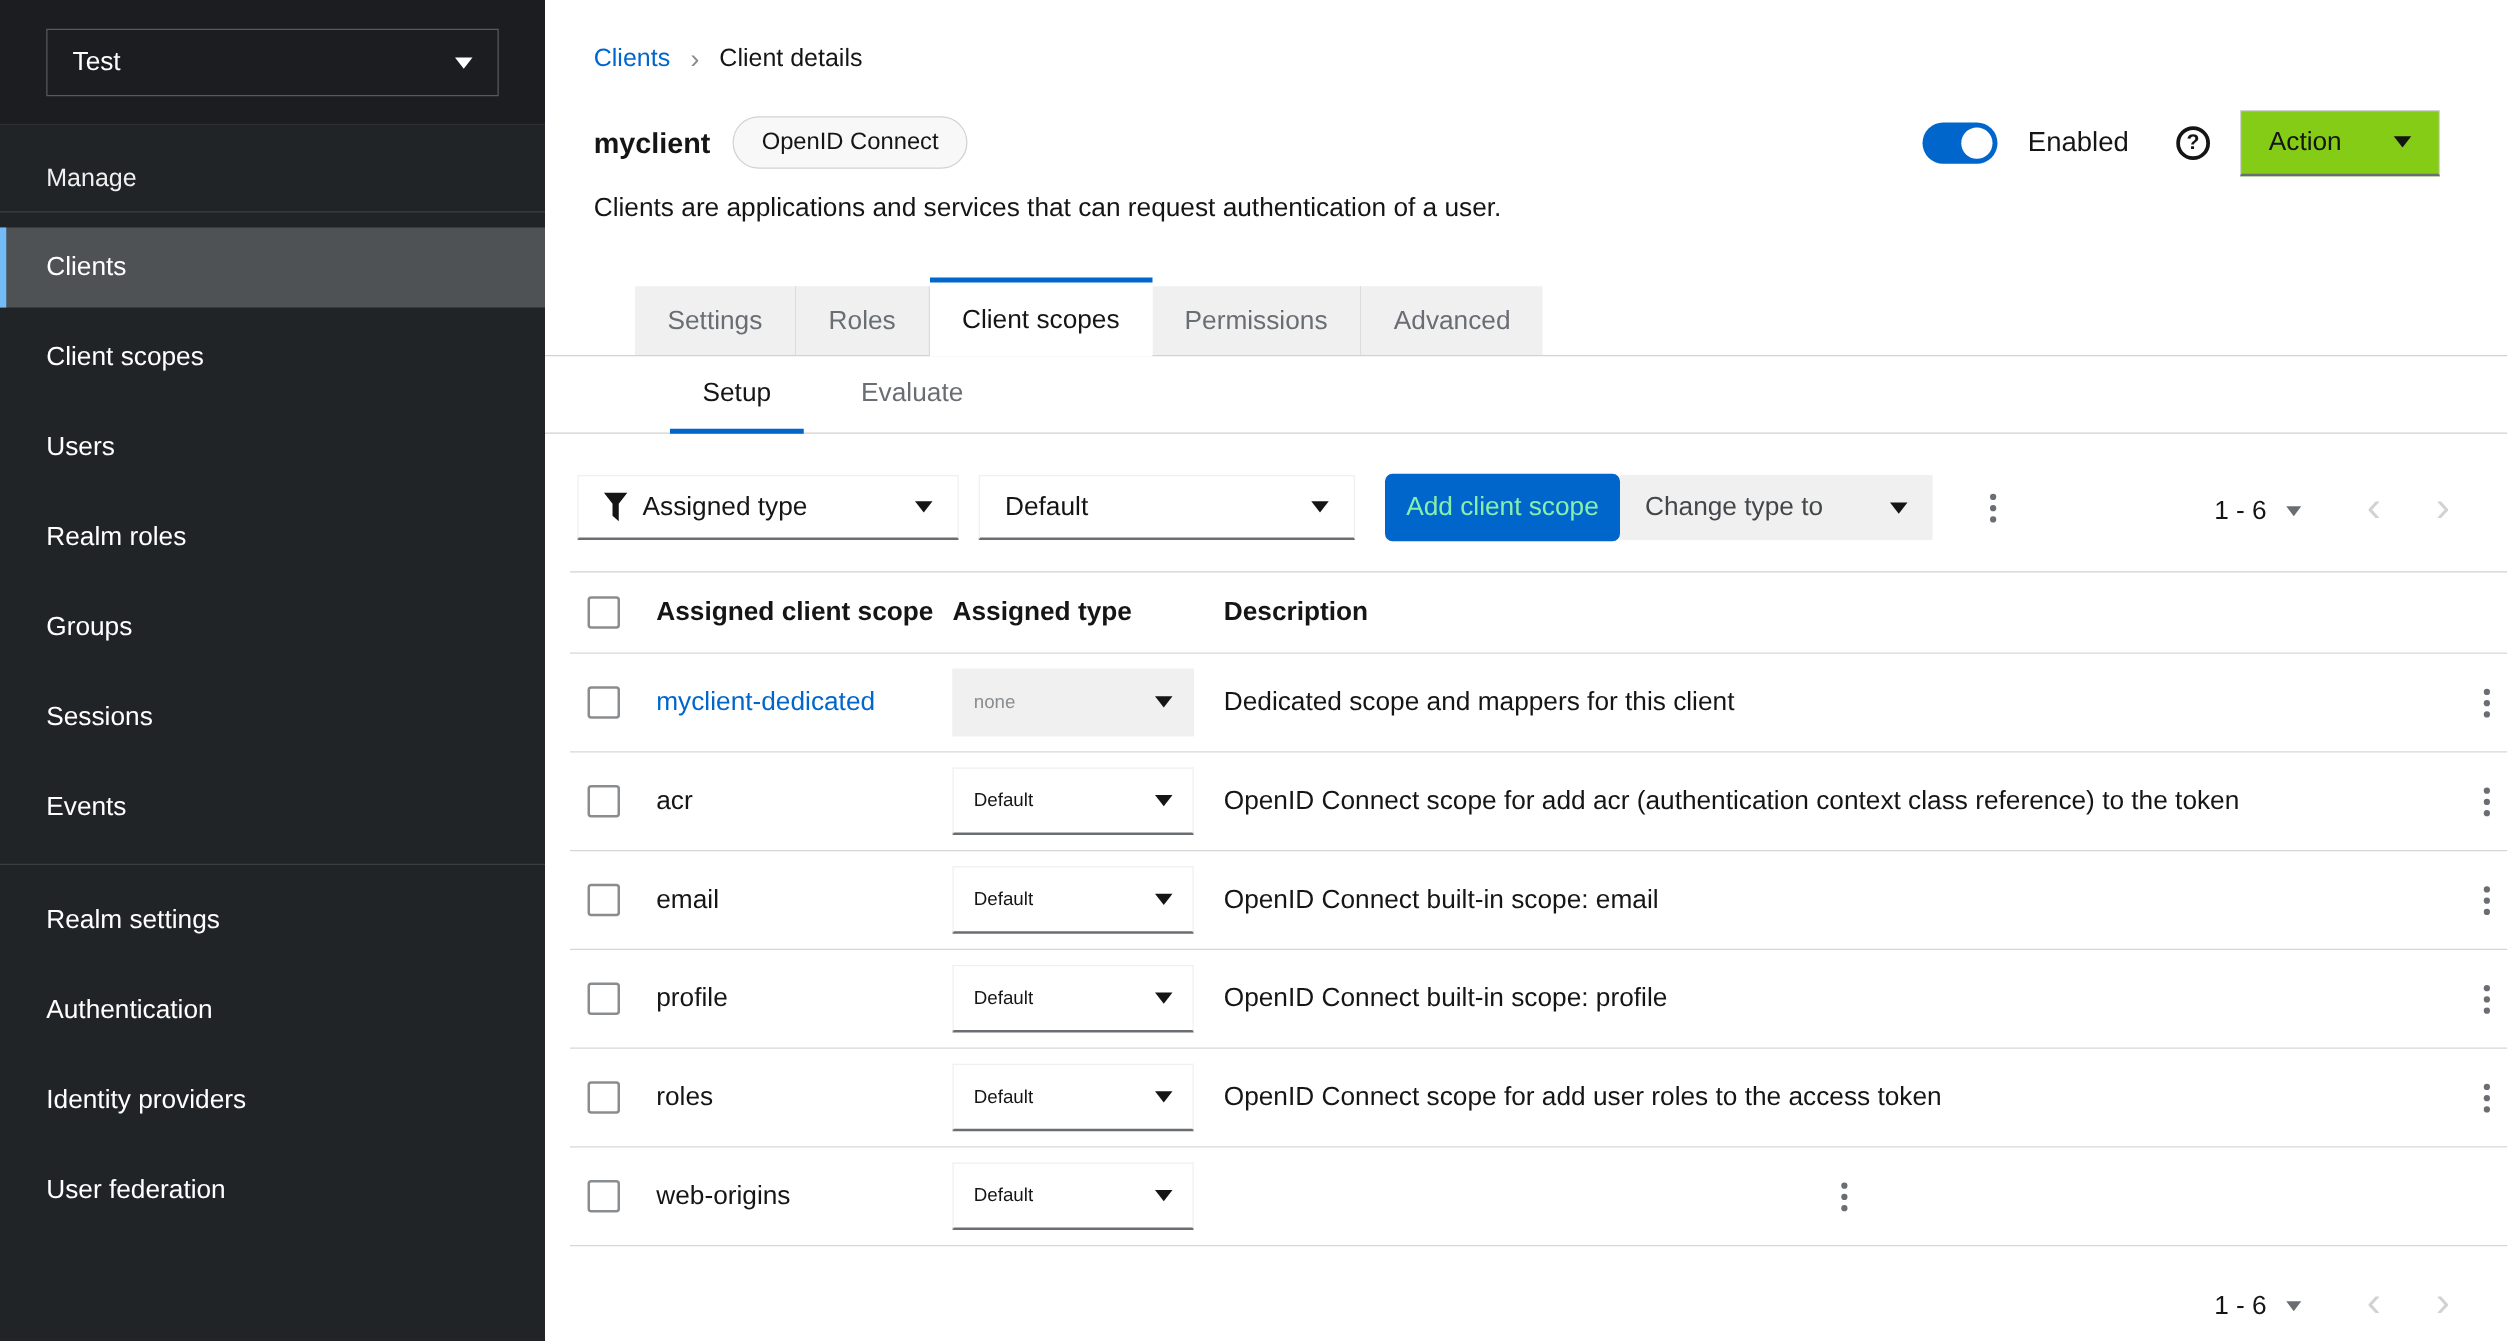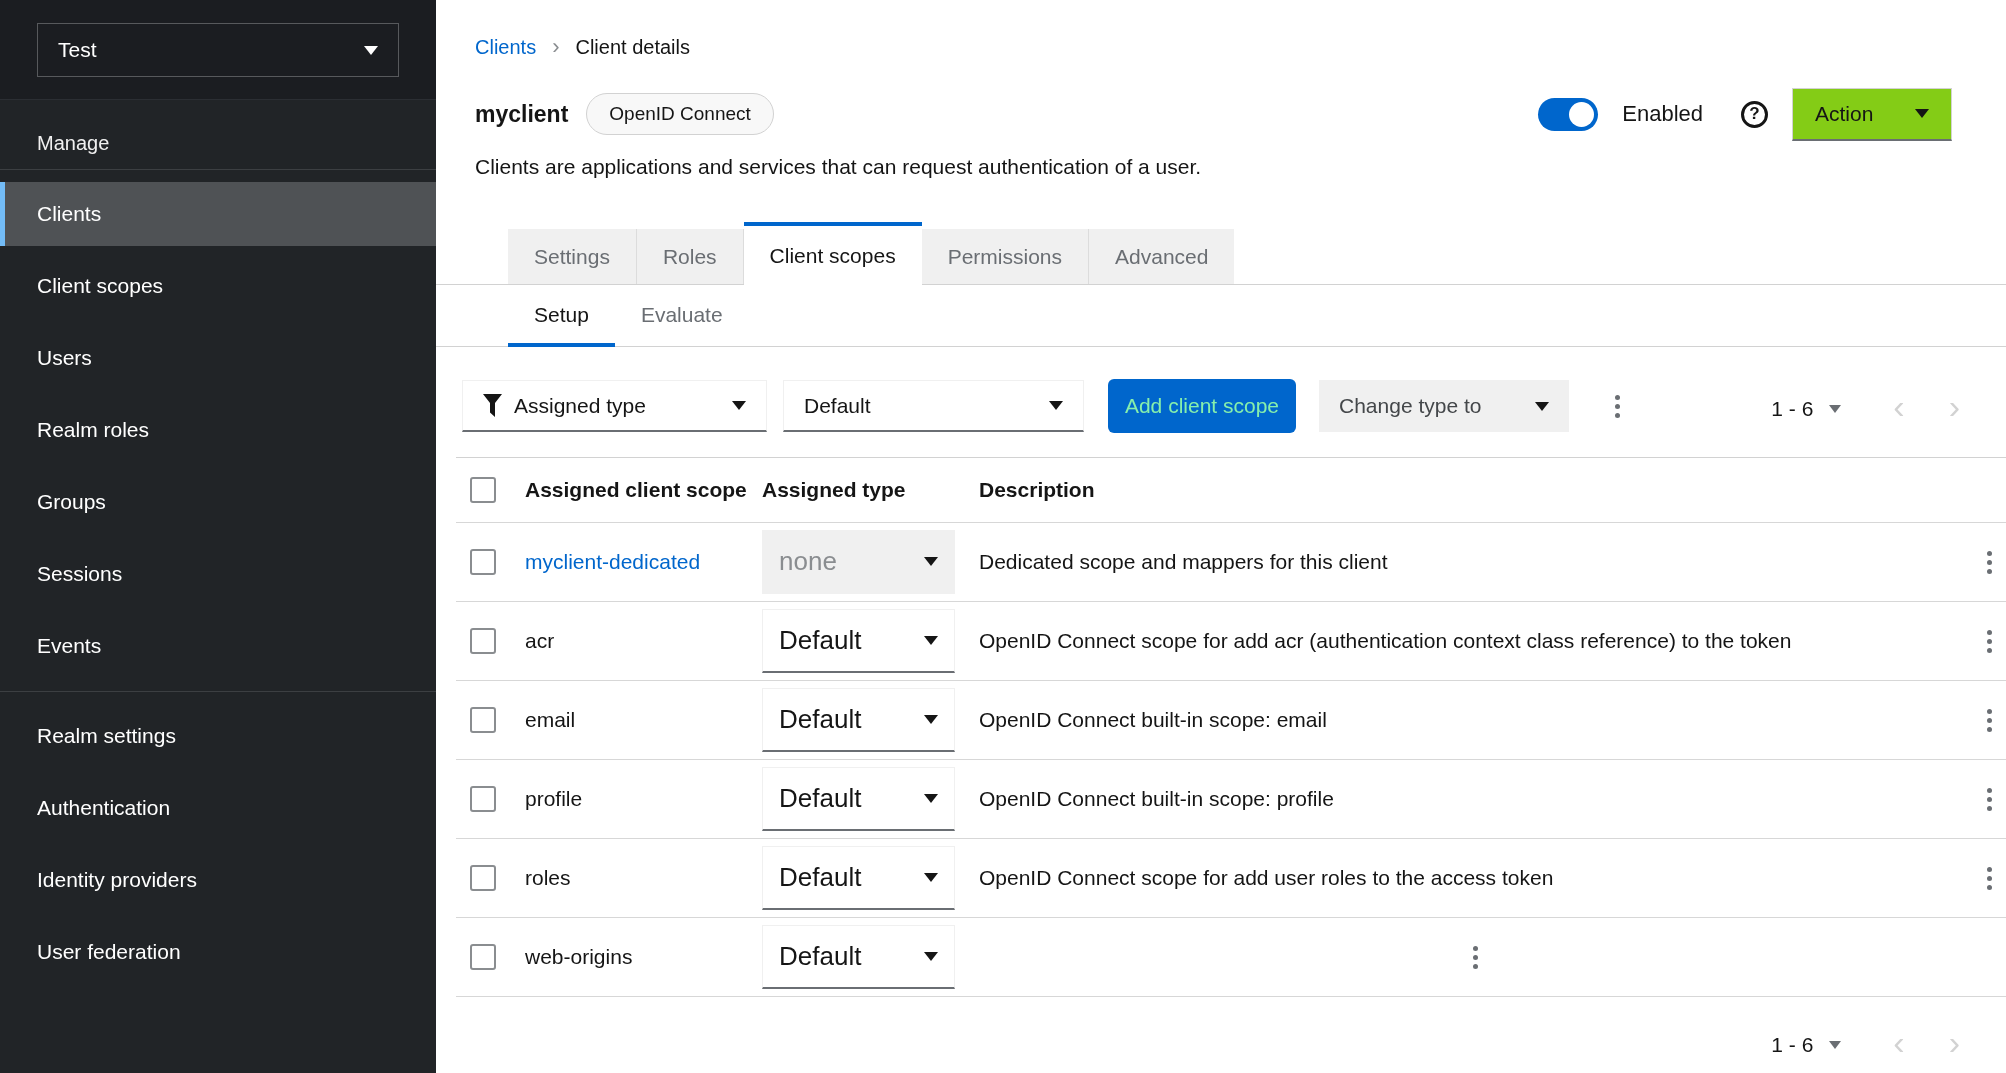--- a/index.html
+++ b/index.html
@@ -64,40 +64,40 @@
   .tab {
     height:55px; background:#f0f0f0; color:#6a6e73; font-size:21px;
     display:flex; align-items:center; padding:0 26px; cursor:pointer;
     border-right:1px solid #dcdcdc;
   }
   .tab:last-of-type { border-right:none; }
   .tab.active {
     height:63px; background:#fff; color:#151515; border-top:4px solid #0066cc;
     border-right:none; margin-bottom:-1px; z-index:1;
   }
-  .subtabs { display:flex; border-bottom:1px solid #d2d2d2; padding-left:72px; }
+  .subtabs { display:flex; border-bottom:1px solid #d2d2d2; padding-left:100px;gap:20px; }
   .subtab { padding:18px 26px 16px; font-size:21px; color:#6a6e73; cursor:pointer; }
   .subtab.active { color:#151515; border-bottom:4px solid #0066cc; margin-bottom:-1px; }
 
   
   .toolbar { margin:32px 46px 0 26px; display:flex; align-items:center; }
   .select {
     height:52px; background:#fff; border:1px solid #f0f0f0; border-bottom:2px solid #6a6e73;
     display:flex; align-items:center; padding:0 20px; font-size:21px; cursor:pointer;
   }
   .select .caret { margin-left:auto; color:#151515; }
   .select.filter { width:305px; }
   .select.filter .funnel { margin-right:12px; display:flex; }
   .select.value { width:301px; margin-left:16px; }
   .primary-btn {
     margin-left:24px; width:188px; height:54px; background:#0066cc; color:#86efac;
     border:none; border-radius:6px; font-size:21px; font-family:inherit; cursor:pointer;
   }
   .select.muted {
-    width:250px; margin-left:23px; background:#f0f0f0; border:none; color:#44474a;
+    width:250px; background:#f0f0f0; border:none; color:#44474a;
   }
   .kebab { margin-left:36px; padding:8px 10px; display:flex; flex-direction:column; gap:4px; cursor:pointer; background:none; border:none; }
   .kebab i { width:5px; height:5px; border-radius:50%; background:#6a6e73; }
   .pagination { margin-left:auto; display:flex; align-items:flex-end; }
   .pag-toggle { display:flex; align-items:center; font-size:21px; color:#151515; cursor:pointer; }
   .pag-toggle .caret { margin-left:16px; color:#6a6e73; border-left-width:6px; border-right-width:6px; border-top-width:8px; }
   .chevron { color:#d2d2d2; font-size:34px; line-height:30px; background:none; border:none; cursor:pointer; font-family:inherit; }
   .chevron.prev { margin-left:52px; }
   .chevron.next { margin-left:44px; }
 
@@ -106,23 +106,23 @@
   .trow { display:grid; grid-template-columns:54px 252px 217px 1fr 70px; align-items:center; border-bottom:1px solid #d7d7d7; }
   .trow.head { height:65px; font-weight:700; }
   .trow.body { height:79px; }
   .cell-check { padding-left:14px; }
   .checkbox { width:26px; height:26px; border:2px solid #8a8d90; border-radius:3px; background:#fff; display:block; cursor:pointer; }
   .cell-name { padding-left:15px; font-size:21px; }
   .cell-name .scope-link { color:#0066cc; cursor:pointer; }
   .cell-type { font-size:21px; }
   .cell-desc { font-size:21px; color:#151515; }
   .row-select {
-    width:193px; height:64px; background:#fff; border:1px solid #f0f0f0; border-bottom:2px solid #6a6e73;
+    width:193px; height:54px; background:#fff; border:1px solid #f0f0f0; border-bottom:2px solid #6a6e73;
     display:flex; align-items:center; justify-content:space-between; padding:0 16px;
-    font-size:26px; cursor:pointer;
+    font-size:15px; cursor:pointer;
   }
   .row-select.disabled { background:#f0f0f0; border-color:#f0f0f0; color:#8a8d90; }
   .cell-kebab { display:flex; justify-content:center; }
   .bottom-pagination { display:flex; justify-content:flex-end; margin:30px 46px 0 0; }
 </style>
 </head>
 <body>
 
 <aside class="sidebar">
   <div class="masthead">

